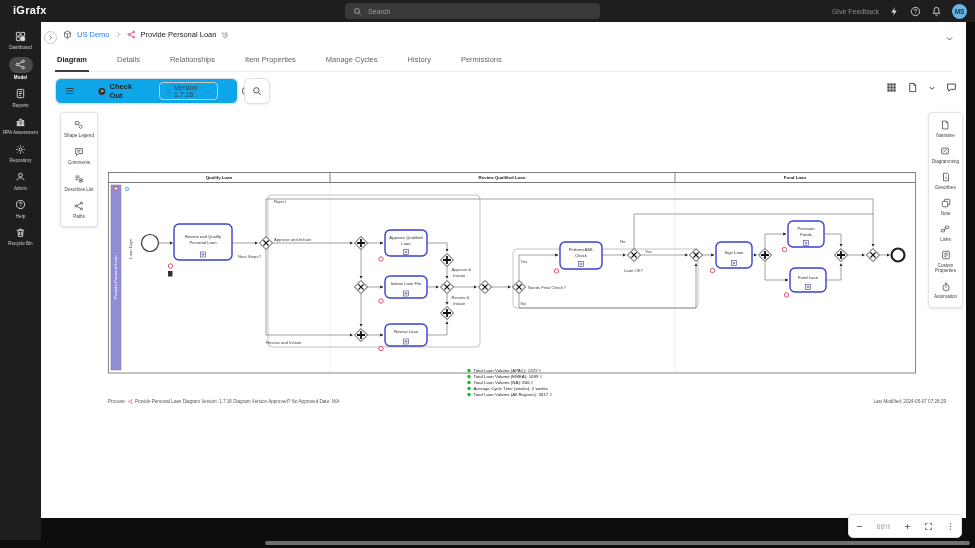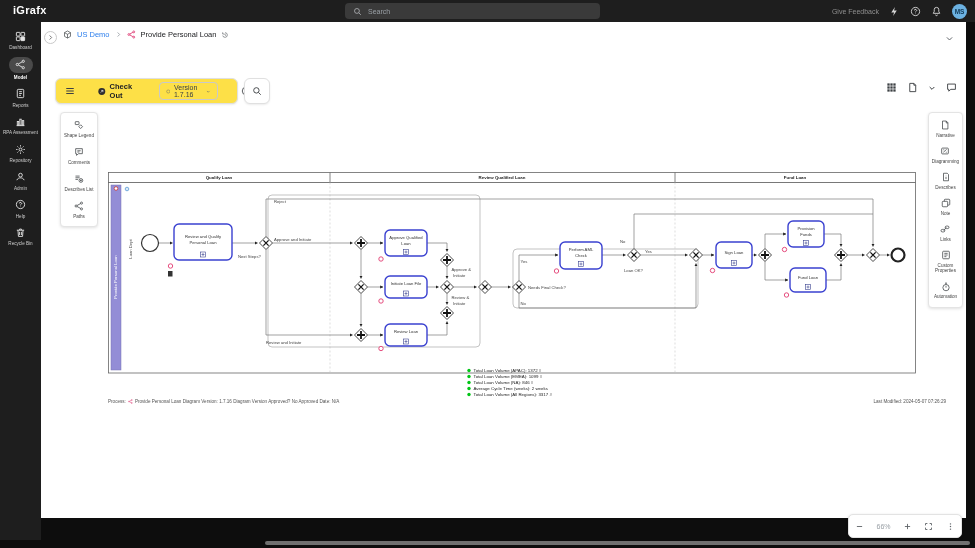--- a/index.html
+++ b/index.html
@@ -38,21 +38,21 @@
 .share-ico svg { width:9px; height:9px; color:var(--pink,#e0457b); }
 .bc-item { color:#202124; }
 .ver-ico svg { width:8px; height:8px; color:#5f6368; }
 .top-caret { position:absolute; right:12px; top:7px; color:#5f6368; cursor:pointer; }
 .top-caret svg { width:9px; height:9px; }
 
 .tabs { position:absolute; left:14px; top:28px; width:897px; display:flex; gap:26px; border-bottom:1px solid #ececec; }
 .tab { font-size:7.5px; color:#5f6368; padding:5px 2px 6px; cursor:pointer; }
 .tab.active { color:#202124; font-weight:bold; border-bottom:2px solid #3c4043; margin-bottom:-1px; }
 
-.toolbar-card { position:absolute; left:14px; top:56px; width:183px; height:26px; display:flex; align-items:center; gap:23px; padding:0 9px; background:#fde047; border:1px solid #e0e0e0; border-radius:6px; box-shadow:0 1px 2px rgba(0,0,0,.08); }
+.toolbar-card { position:absolute; left:14px; top:56px; width:183px; height:26px; display:flex; align-items:center; gap:23px; padding:0 9px; background:#0ea5e9; border:1px solid #e0e0e0; border-radius:6px; box-shadow:0 1px 2px rgba(0,0,0,.08); }
 .tb-ico svg { width:10px; height:10px; color:#3c4043; display:block; }
 .checkout { display:flex; align-items:center; gap:4px; font-size:7.5px; font-weight:bold; color:#202124; cursor:pointer; }
 .checkout svg { width:11px; height:11px; display:block; }
 .version-select { display:flex; align-items:center; gap:4px; border:1px solid #c9c9c9; border-radius:4px; height:18px; padding:0 6px; font-size:7px; color:#3c4043; cursor:pointer; }
 .version-select svg { width:7px; height:7px; color:#5f6368; display:block; }
 .search-card { position:absolute; left:203px; top:56px; width:26px; height:26px; background:#fff; border:1px solid #e0e0e0; border-radius:6px; box-shadow:0 1px 2px rgba(0,0,0,.08); display:flex; align-items:center; justify-content:center; color:#3c4043; cursor:pointer; }
 .search-card svg { width:10px; height:10px; }
 .right-icons { position:absolute; left:845px; top:60px; display:flex; align-items:center; gap:10px; color:#3c4043; }
 .right-icons svg { width:11px; height:11px; display:block; cursor:pointer; }
 .right-icons .sm svg { width:8px; height:8px; }
@@ -240,20 +240,29 @@
           </svg>
         </span>
     </div>
 
     <div class="top-caret">
       <svg viewBox="0 0 24 24" fill="none" stroke="currentColor" stroke-width="2.6">
           <path d="M5 9 l7 7 7 -7"></path>
         </svg>
     </div>
 
+    <div class="tabs">
+      <div class="tab active">Diagram</div>
+      <div class="tab">Details</div>
+      <div class="tab">Relationships</div>
+      <div class="tab">Item Properties</div>
+      <div class="tab">Manage Cycles</div>
+      <div class="tab">History</div>
+      <div class="tab">Permissions</div>
+    </div>
 
     <div class="toolbar-card">
       <span class="tb-ico">
           <svg viewBox="0 0 24 24" fill="none" stroke="currentColor" stroke-width="2.4">
             <path d="M3 6 h18 M3 12 h18 M3 18 h18"></path>
           </svg>
         </span>
       <span class="checkout">
         <svg viewBox="0 0 24 24">
             <circle cx="12" cy="12" r="11" fill="#2f2f2f"></circle>

